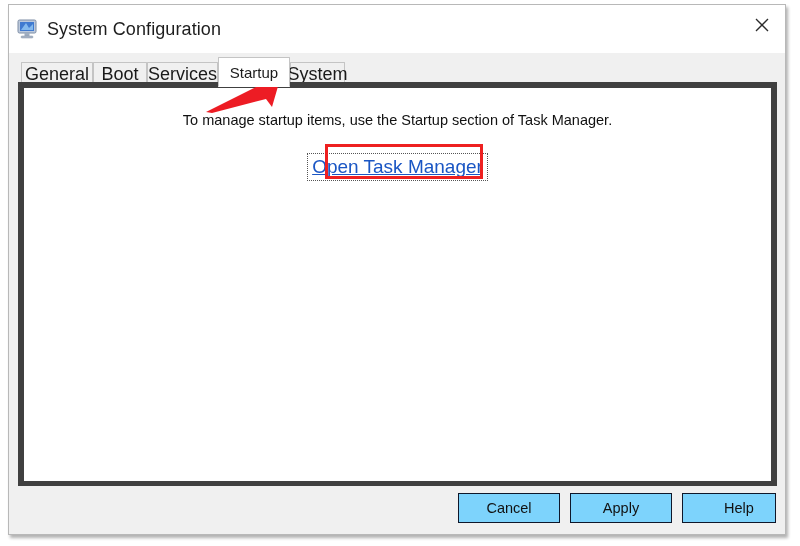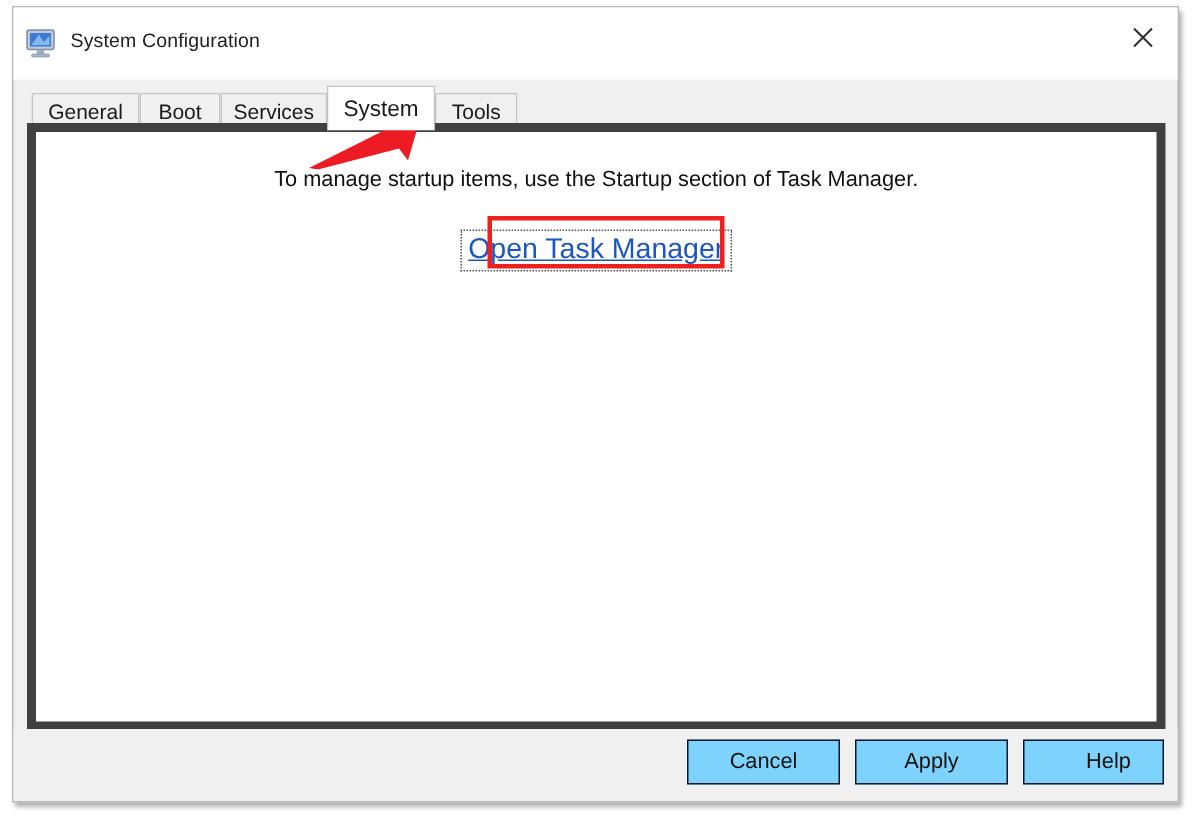--- a/index.html
+++ b/index.html
@@ -41,21 +41,21 @@
     position: absolute;
     left: 8px;
     top: 14px;
     width: 22px;
     height: 20px;
   }
   #title-text {
     position: absolute;
     left: 38px;
     top: 14px;
-    font-size: 13px;
+    font-size: 18px;
     color: #1d1d1d;
     letter-spacing: 0.1px;
     white-space: nowrap;
   }
   #close-button {
     position: absolute;
     right: 0px;
     top: 0px;
     width: 46px;
     height: 40px;
@@ -75,21 +75,21 @@
     height: 30px;
   }
   .tab {
     position: absolute;
     top: 9px;
     height: 23px;
     background: #f0f0f0;
     border: 1px solid #c4c4c4;
     border-bottom: none;
     box-sizing: border-box;
-    font-size: 14px;
+    font-size: 18px;
     color: #1a1a1a;
     display: flex;
     align-items: center;
     justify-content: center;
     cursor: default;
     border-radius: 1px 1px 0 0;
   }
   .tab.active {
     top: 4px;
     height: 30px;
@@ -218,24 +218,24 @@
     <div class="tab" style="left:12px;  width:72px;">
         <span>General</span>
       </div>
     <div class="tab" style="left:84px;  width:54px;">
         <span>Boot</span>
       </div>
     <div class="tab" style="left:138px; width:71px;">
         <span>Services</span>
       </div>
     <div class="tab active" style="left:209px; width:72px;">
+        <span>Startup</span>
+      </div>
+    <div class="tab" style="left:281px; width:55px;">
         <span>System</span>
-      </div>
-    <div class="tab" style="left:281px; width:55px;">
-        <span>Tools</span>
       </div>
   </div>
 
   <div id="content-panel">
     <div id="instruction-text">To manage startup items, use the Startup section of Task Manager.</div>
     <div id="link-wrap">
       <a href="#" id="task-manager-link">Open Task Manager</a>
     </div>
   </div>
 

